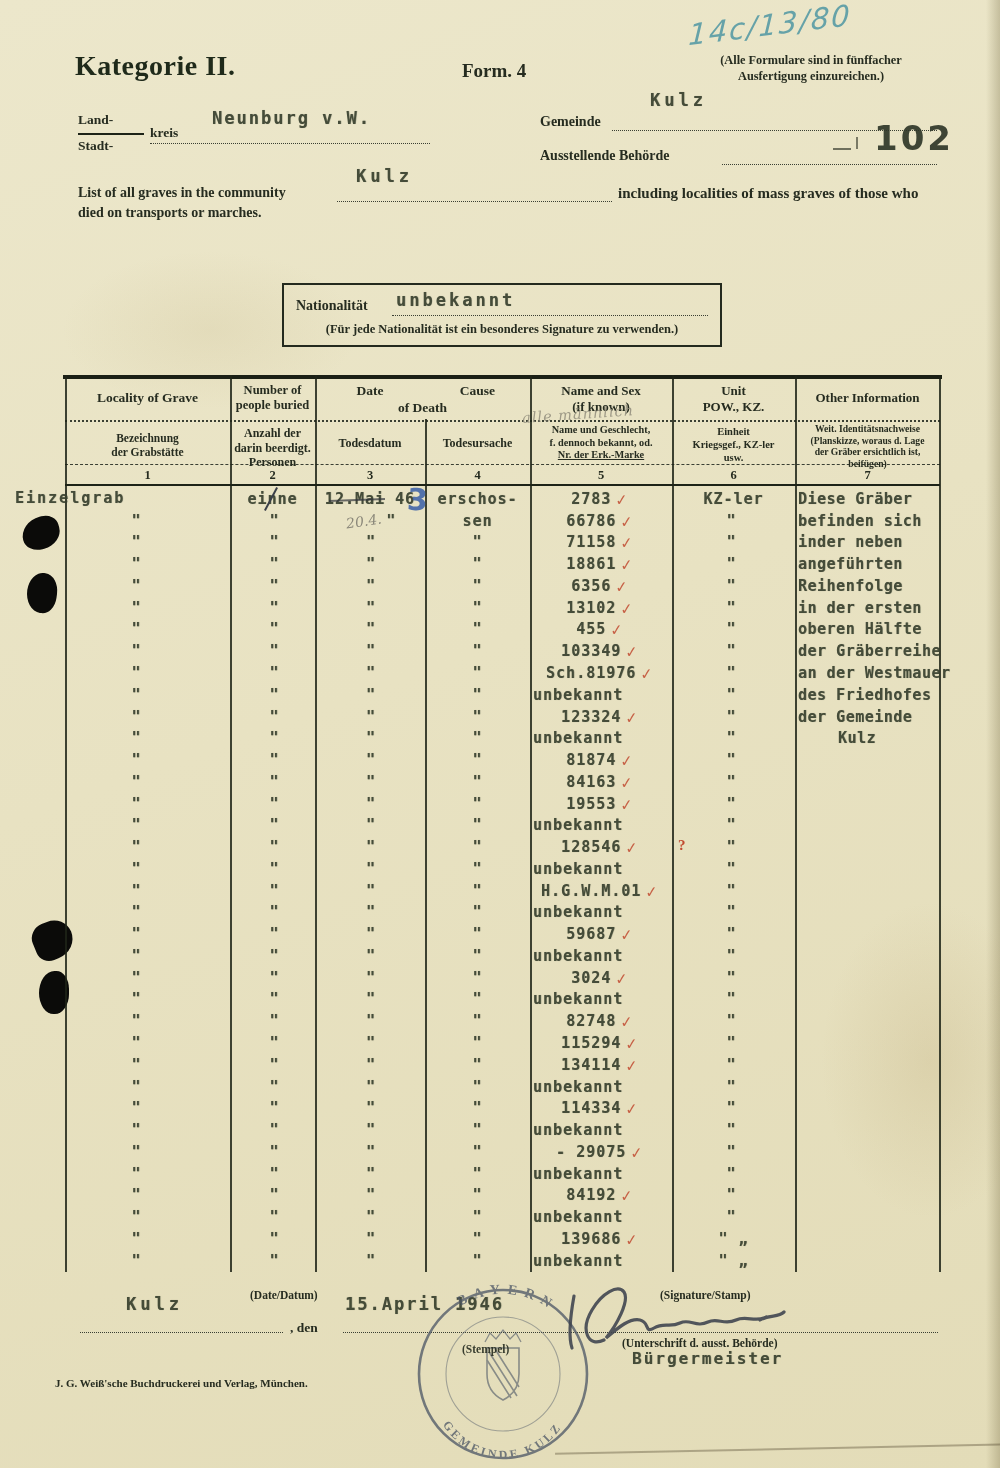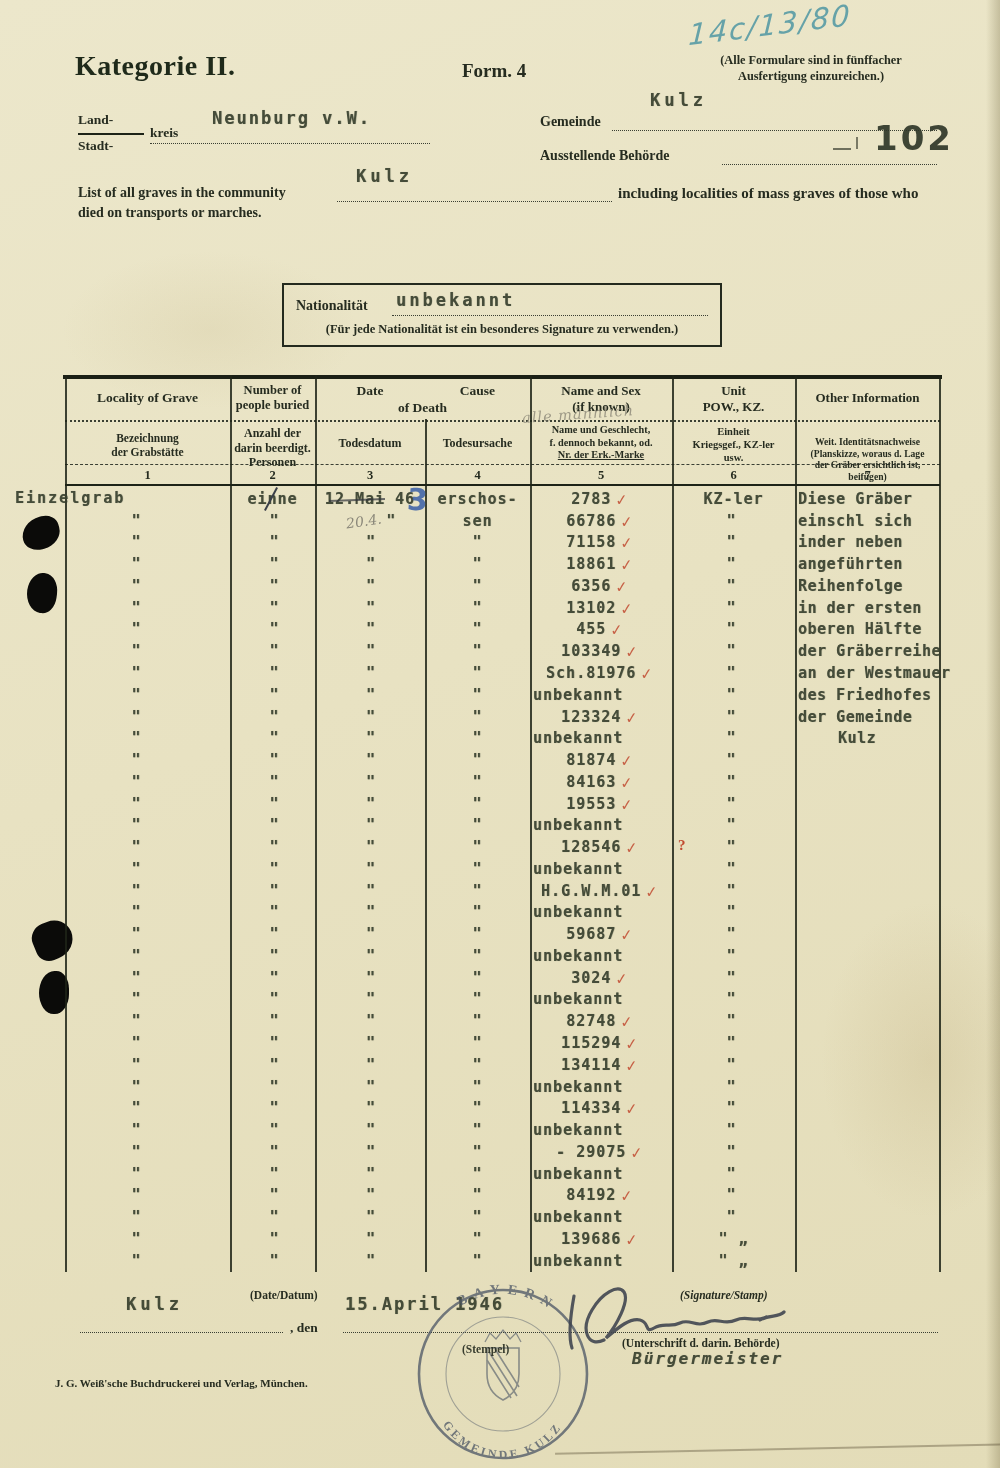--- a/index.html
+++ b/index.html
@@ -172,21 +172,21 @@
   <div class="hcell pr" style="left:530px;top:424px;width:142px;font-size:10.3px;">
       <span>Name und Geschlecht,</span>
       <span>f. dennoch bekannt, od.</span>
       <span class="und">Nr. der Erk.-Marke</span>
     </div>
   <div class="hcell pr" style="left:672px;top:426px;width:123px;font-size:10.5px;">
       <span>Einheit</span>
       <span>Kriegsgef., KZ-ler</span>
       <span>usw.</span>
     </div>
-  <div class="hcell pr" style="left:795px;top:436px;width:145px;font-size:9.6px;">
+  <div class="hcell pr" style="left:795px;top:423px;width:145px;font-size:9.6px;">
       <span>Weit. Identitätsnachweise</span>
       <span>(Planskizze, woraus d. Lage</span>
       <span>der Gräber ersichtlich ist,</span>
       <span>beifügen)</span>
     </div>
 
   <div class="hcell pr" style="left:65px;top:468px;width:165px;font-size:12.5px;">
       <span>1</span>
     </div>
   <div class="hcell pr" style="left:230px;top:468px;width:85px;font-size:12.5px;">
@@ -246,21 +246,21 @@
         <div class="tc c4">
           <span class="tw" style="transform:translateX(0px)">sen</span>
         </div>
         <div class="tc c5">
           <span class="tw" style="transform:translateX(-1px)">66786<span class="chk">✓</span></span>
         </div>
         <div class="tc c6">
           <span class="tw" style="transform:translateX(-2px)">"</span>
         </div>
         <div class="tc c7">
-          <span class="tw oi" style="transform:translateX(-3px)">einschl sich</span>
+          <span class="tw oi" style="transform:translateX(-3px)">befinden sich</span>
         </div>
       </div>
       <div class="trow">
         <div class="tc c1">
           <span class="tw" style="transform:translateX(-11px)">"</span>
         </div>
         <div class="tc c2">
           <span class="tw" style="transform:translateX(2px)">"</span>
         </div>
         <div class="tc c3">
@@ -994,23 +994,23 @@
     </div>
 
   <div class="abs blue3" style="left:407px;top:482px;">3</div>
 
   <div class="abs tw" style="left:126px;top:1294px;font-size:17px;letter-spacing:4px;">Kulz</div>
   <div class="abs pr sm" style="left:250px;top:1289px;">(Date/Datum)</div>
   <div class="abs tw" style="left:345px;top:1294px;font-size:17px;letter-spacing:2px;">15.April 1946</div>
   <div class="abs dotl" style="left:80px;top:1331px;width:203px;"></div>
   <div class="abs pr" style="left:290px;top:1320px;font-size:13.5px;">, den</div>
   <div class="abs dotl" style="left:343px;top:1331px;width:595px;"></div>
-  <div class="abs pr sm" style="left:680px;top:1289px;font-style:italic;">(Signature/Stamp)</div>
-  <div class="abs pr sm" style="left:622px;top:1337px;">(Unterschrift d. darin. Behörde)</div>
-  <div class="abs tw" style="left:632px;top:1349px;font-size:16px;letter-spacing:2px;font-style:italic;">Bürgermeister</div>
+  <div class="abs pr sm" style="left:660px;top:1289px;">(Signature/Stamp)</div>
+  <div class="abs pr sm" style="left:622px;top:1337px;">(Unterschrift d. ausst. Behörde)</div>
+  <div class="abs tw" style="left:632px;top:1349px;font-size:16px;letter-spacing:2px;">Bürgermeister</div>
   <div class="abs pr" style="left:55px;top:1377px;font-size:11px;">J. G. Weiß'sche Buchdruckerei und Verlag, München.</div>
 
   <svg class="abs" style="left:415px;top:1282px;opacity:.75;" width="176" height="186" viewBox="0 0 176 186" aria-label="stamp">
     <defs>
       <path id="arcT" d="M 8,92 A 80,80 0 0 1 168,92"></path>
       <path id="arcB" d="M 22,130 A 70,70 0 0 0 154,130"></path>
     </defs>
     <circle cx="88" cy="92" r="84" fill="none" stroke="#4b5565" stroke-width="2.6"></circle>
     <circle cx="88" cy="92" r="57" fill="none" stroke="#4b5565" stroke-width="1.1" opacity=".6"></circle>
     <g stroke="#4b5565" fill="none" stroke-width="1.6" opacity=".8">

